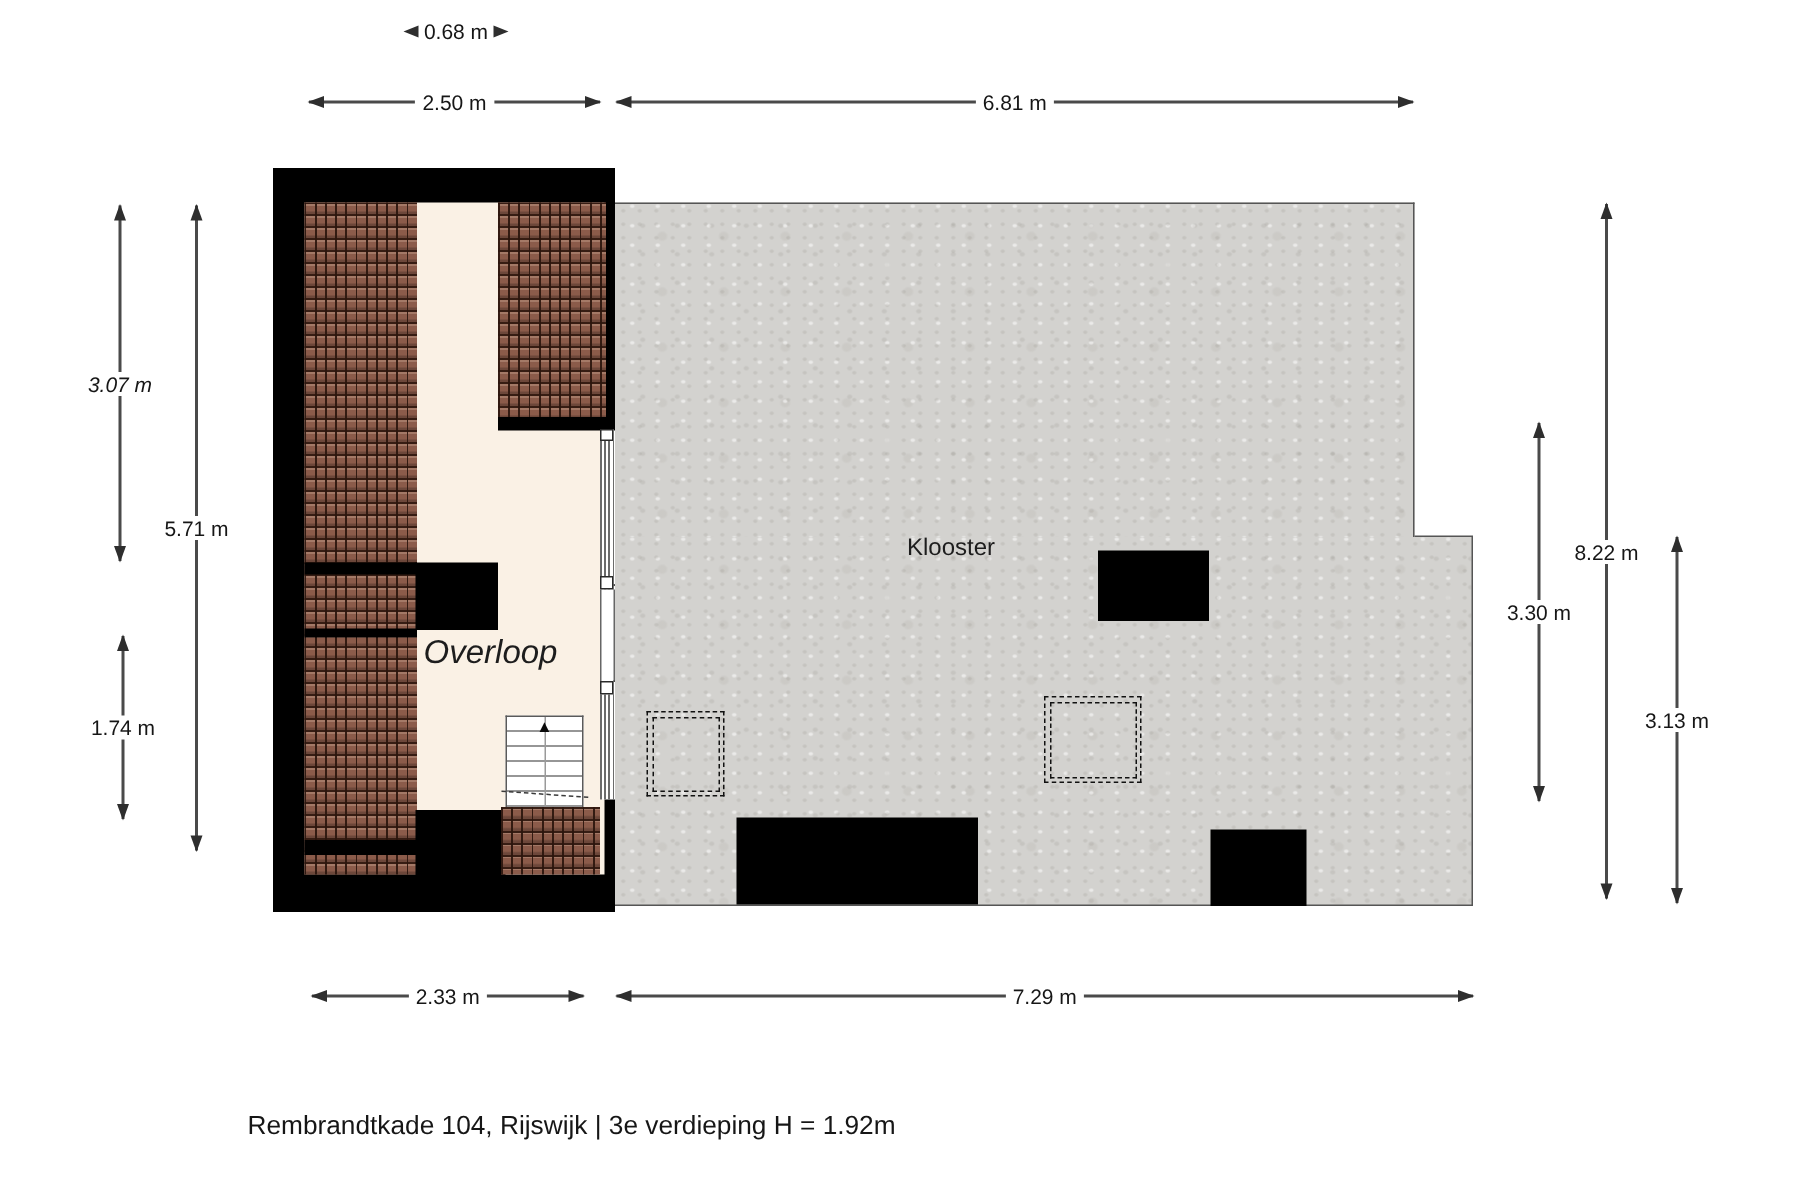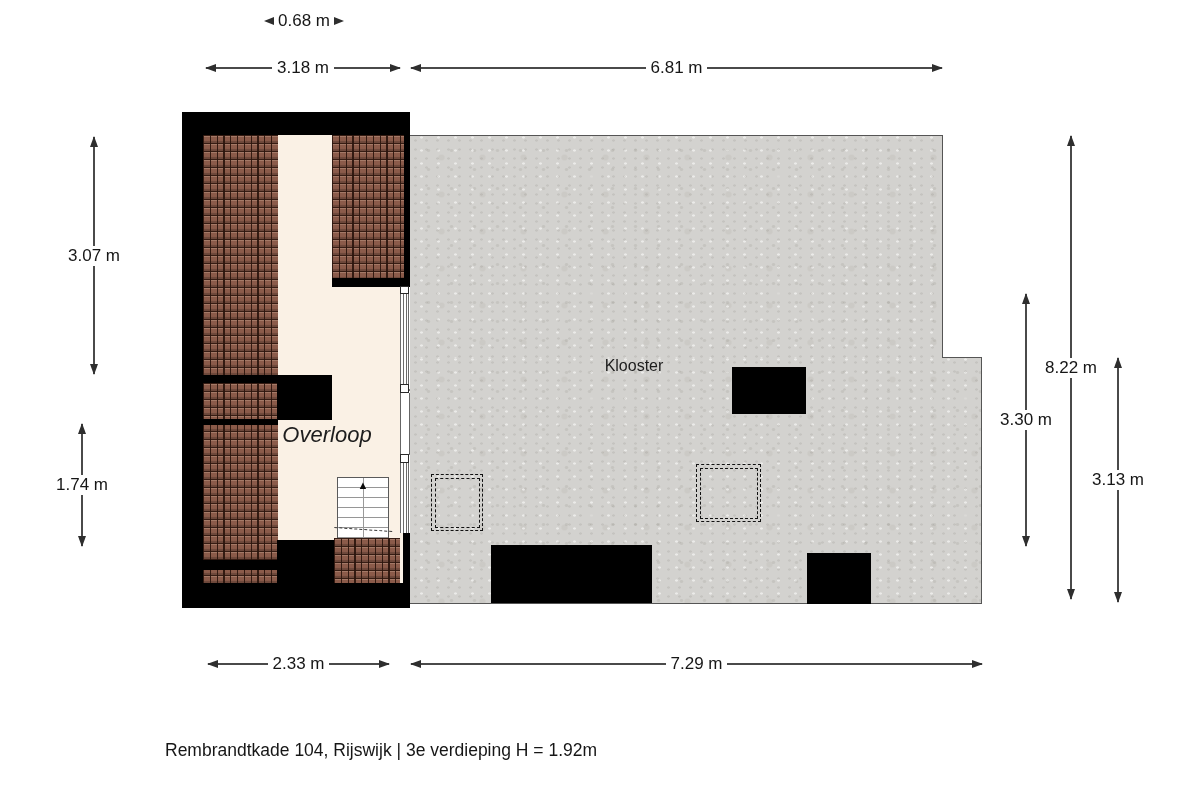--- a/index.html
+++ b/index.html
@@ -35,21 +35,21 @@
 
   
   .stairs{background:#fff;border:1.6px solid #5a5a5a;border-bottom:none;
     background-image:repeating-linear-gradient(180deg, rgba(0,0,0,0) 0 8.8px, #969696 8.8px 10px);}
   .stairs .mid{position:absolute;left:50%;top:0;bottom:0;width:1px;background:#9a9a9a;}
   .stairs .up{position:absolute;left:50%;top:2px;transform:translateX(-50%);
     font-size:11px;line-height:11px;color:#0a0a0a;}
   .cut{border-top:1.6px dashed #3a3a3a;transform:rotate(4deg);}
 
   
-  .dim{font-size:17px;color:#161616;}
+  .dim{font-size:14px;color:#161616;}
   .dim .line-h{position:absolute;left:1px;right:1px;top:50%;height:1.4px;margin-top:-0.7px;background:#4a4a4a;}
   .dim .line-v{position:absolute;top:1px;bottom:1px;left:50%;width:1.4px;margin-left:-0.7px;background:#4a4a4a;}
   .dim .lbl{position:absolute;left:50%;top:50%;transform:translate(-50%,-50%);
     background:#fff;padding:0 5px;white-space:nowrap;}
   .tri{width:0;height:0;border-style:solid;position:absolute;}
   .tri-l{left:0;top:50%;transform:translateY(-50%);border-width:4px 11px 4px 0;border-color:transparent #2e2e2e transparent transparent;}
   .tri-r{right:0;top:50%;transform:translateY(-50%);border-width:4px 0 4px 11px;border-color:transparent transparent transparent #2e2e2e;}
   .tri-u{top:0;left:50%;transform:translateX(-50%);border-width:0 4px 11px 4px;border-color:transparent transparent #2e2e2e transparent;}
   .tri-d{bottom:0;left:50%;transform:translateX(-50%);border-width:11px 4px 0 4px;border-color:#2e2e2e transparent transparent transparent;}
   .dim-mini{display:flex;align-items:center;justify-content:center;gap:4px;}
@@ -112,21 +112,21 @@
   <div class="a dim dim-mini" style="left:254px;top:12px;width:100px;height:18px;">
     <span class="tl"></span>
     <span>0.68 m</span>
     <span class="tr"></span>
   </div>
 
   <div class="a dim" style="left:205px;top:60px;width:196px;height:16px;">
     <span class="line-h"></span>
     <span class="tri tri-l"></span>
     <span class="tri tri-r"></span>
-    <span class="lbl">3.18 m</span>
+    <span class="lbl">2.50 m</span>
   </div>
 
   <div class="a dim" style="left:410px;top:60px;width:533px;height:16px;">
     <span class="line-h"></span>
     <span class="tri tri-l"></span>
     <span class="tri tri-r"></span>
     <span class="lbl">6.81 m</span>
   </div>
 
   <div class="a dim" style="left:207px;top:656px;width:183px;height:16px;">
@@ -136,36 +136,42 @@
     <span class="lbl">2.33 m</span>
   </div>
 
   <div class="a dim" style="left:410px;top:656px;width:573px;height:16px;">
     <span class="line-h"></span>
     <span class="tri tri-l"></span>
     <span class="tri tri-r"></span>
     <span class="lbl">7.29 m</span>
   </div>
 
-  <div class="a dim" style="left:86px;top:136px;width:16px;height:239px;">
+  <div class="a dim" style="left:72px;top:136px;width:16px;height:239px;font-style:italic;">
     <span class="line-v"></span>
     <span class="tri tri-u"></span>
     <span class="tri tri-d"></span>
     <span class="lbl">3.07 m</span>
   </div>
 
+  <div class="a dim" style="left:123px;top:136px;width:16px;height:432px;">
+    <span class="line-v"></span>
+    <span class="tri tri-u"></span>
+    <span class="tri tri-d"></span>
+    <span class="lbl">5.71 m</span>
+  </div>
 
   <div class="a dim" style="left:74px;top:423px;width:16px;height:124px;">
     <span class="line-v"></span>
     <span class="tri tri-u"></span>
     <span class="tri tri-d"></span>
     <span class="lbl">1.74 m</span>
   </div>
 
-  <div class="a dim" style="left:1018px;top:293px;width:16px;height:254px;text-decoration:underline;">
+  <div class="a dim" style="left:1018px;top:281px;width:16px;height:254px;text-decoration:underline;">
     <span class="line-v"></span>
     <span class="tri tri-u"></span>
     <span class="tri tri-d"></span>
     <span class="lbl">3.30 m</span>
   </div>
 
   <div class="a dim" style="left:1063px;top:135px;width:16px;height:465px;">
     <span class="line-v"></span>
     <span class="tri tri-u"></span>
     <span class="tri tri-d"></span>

